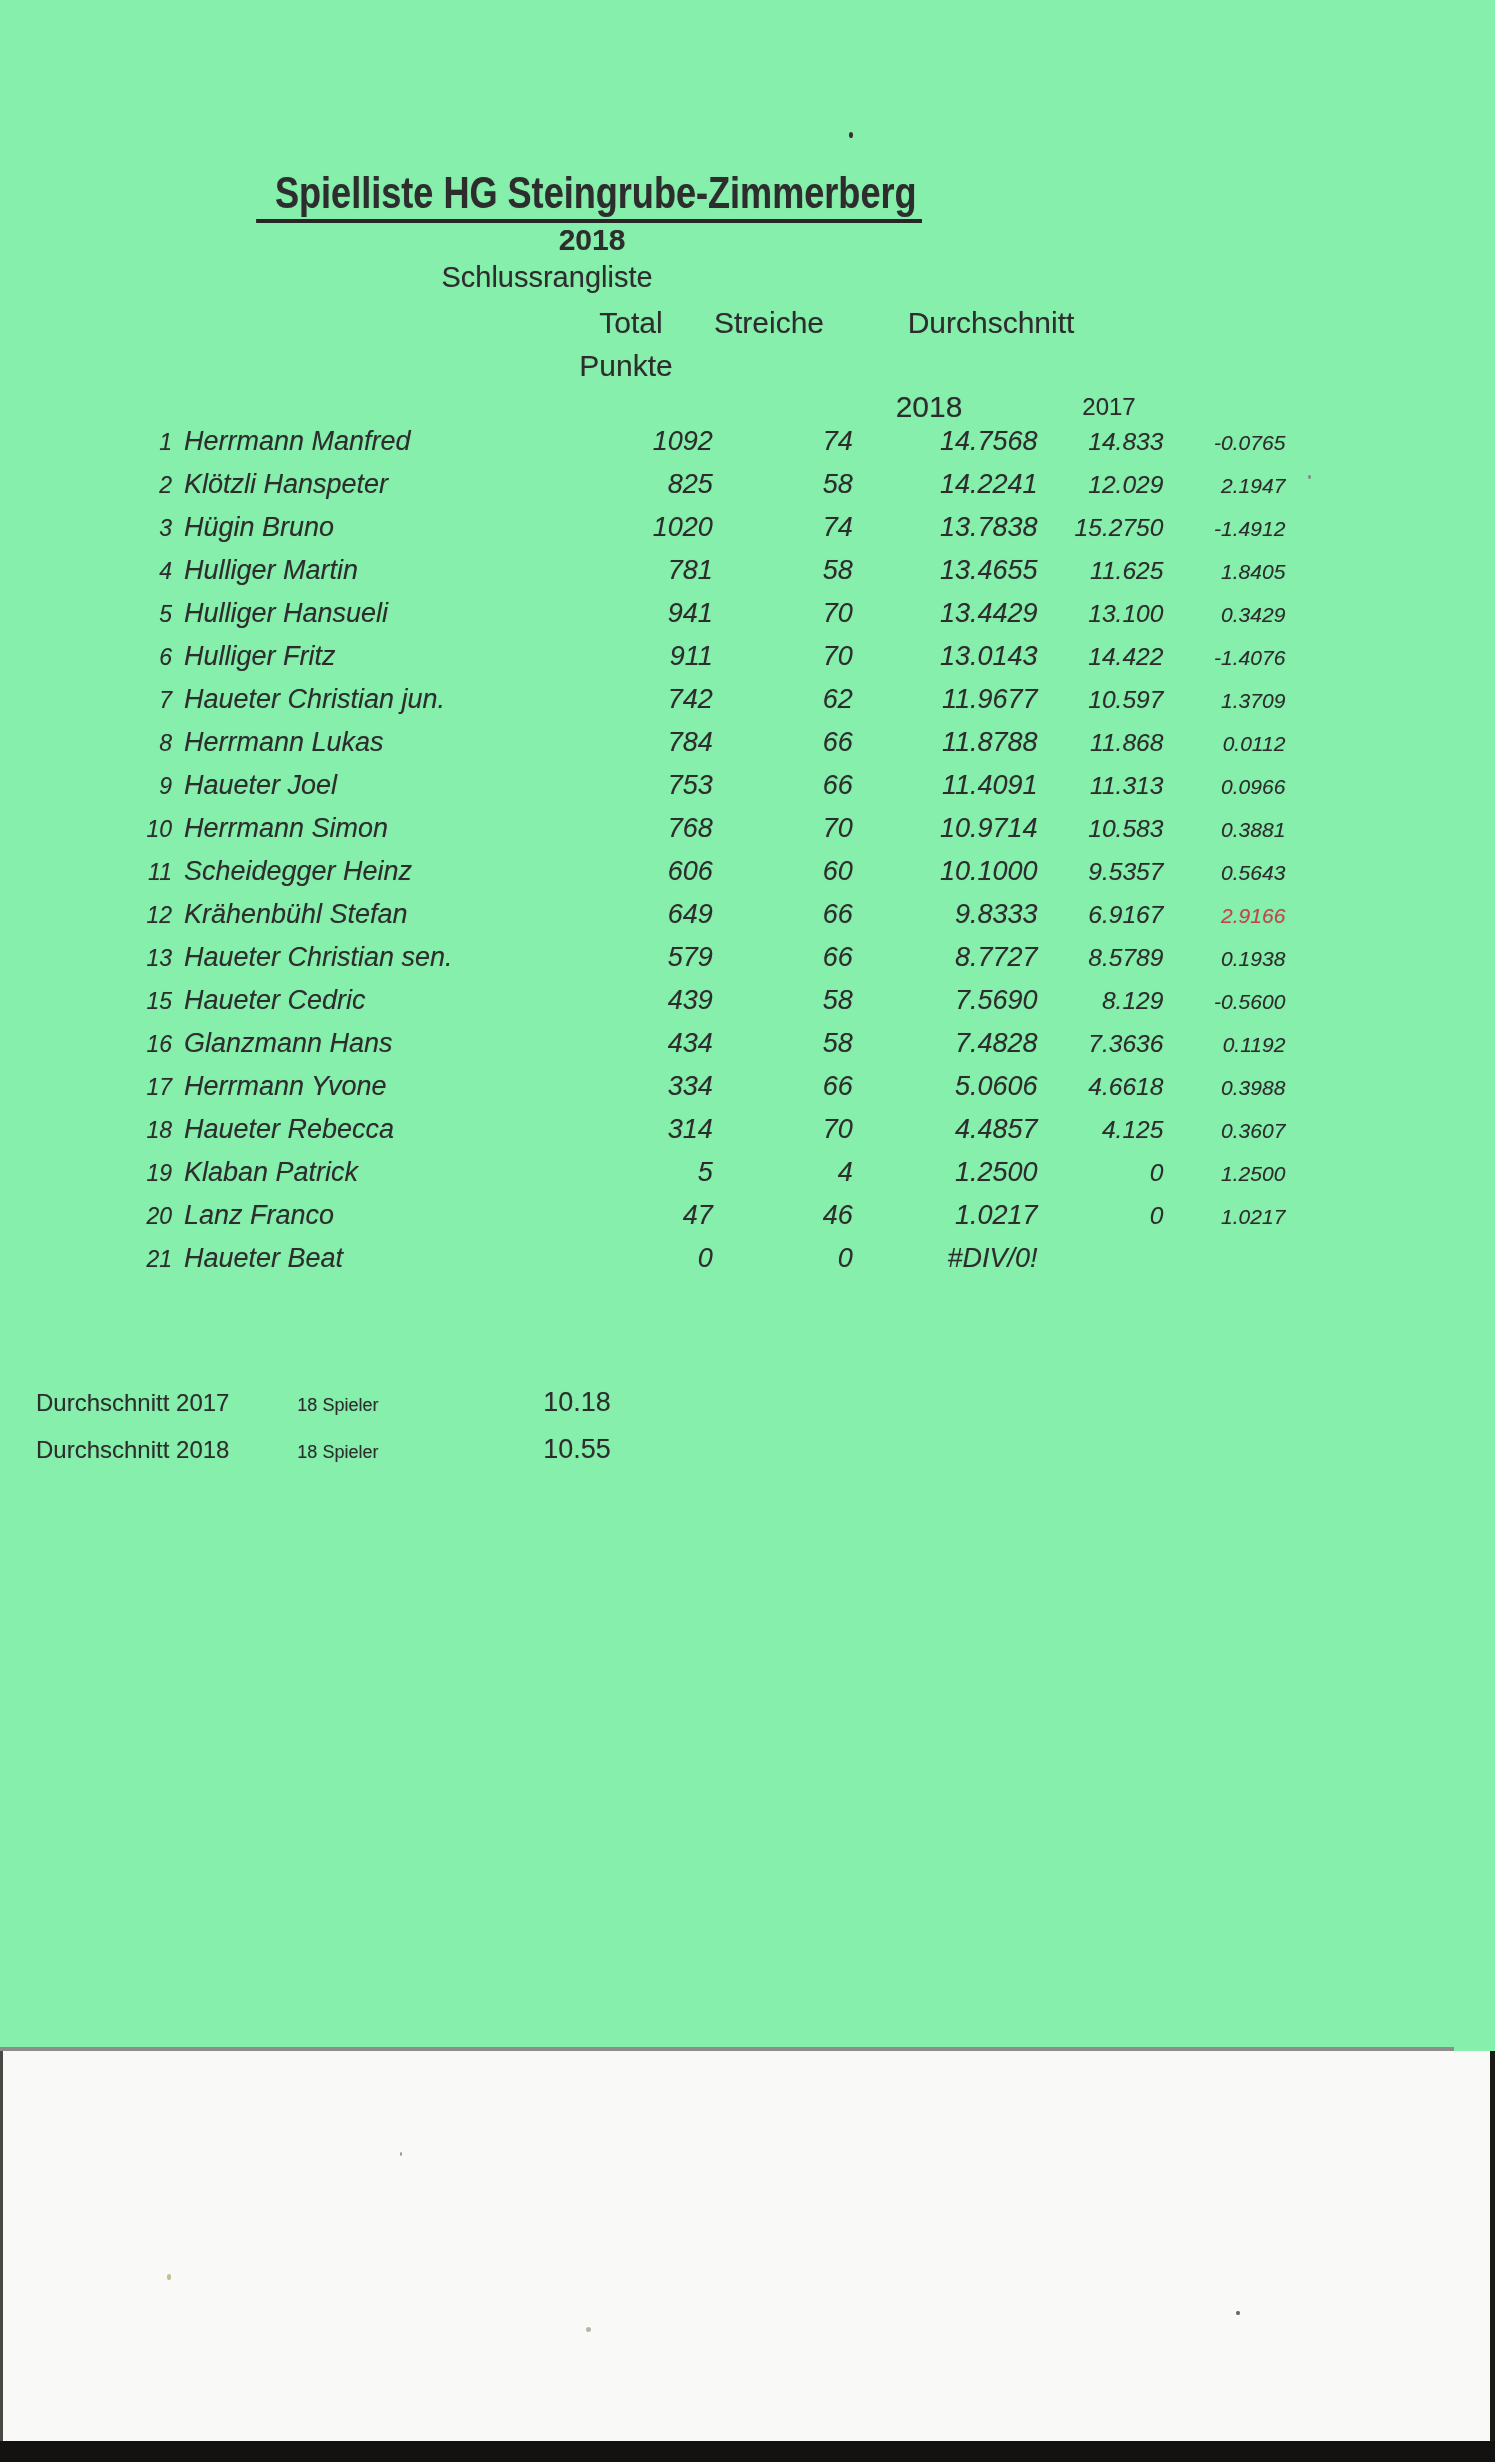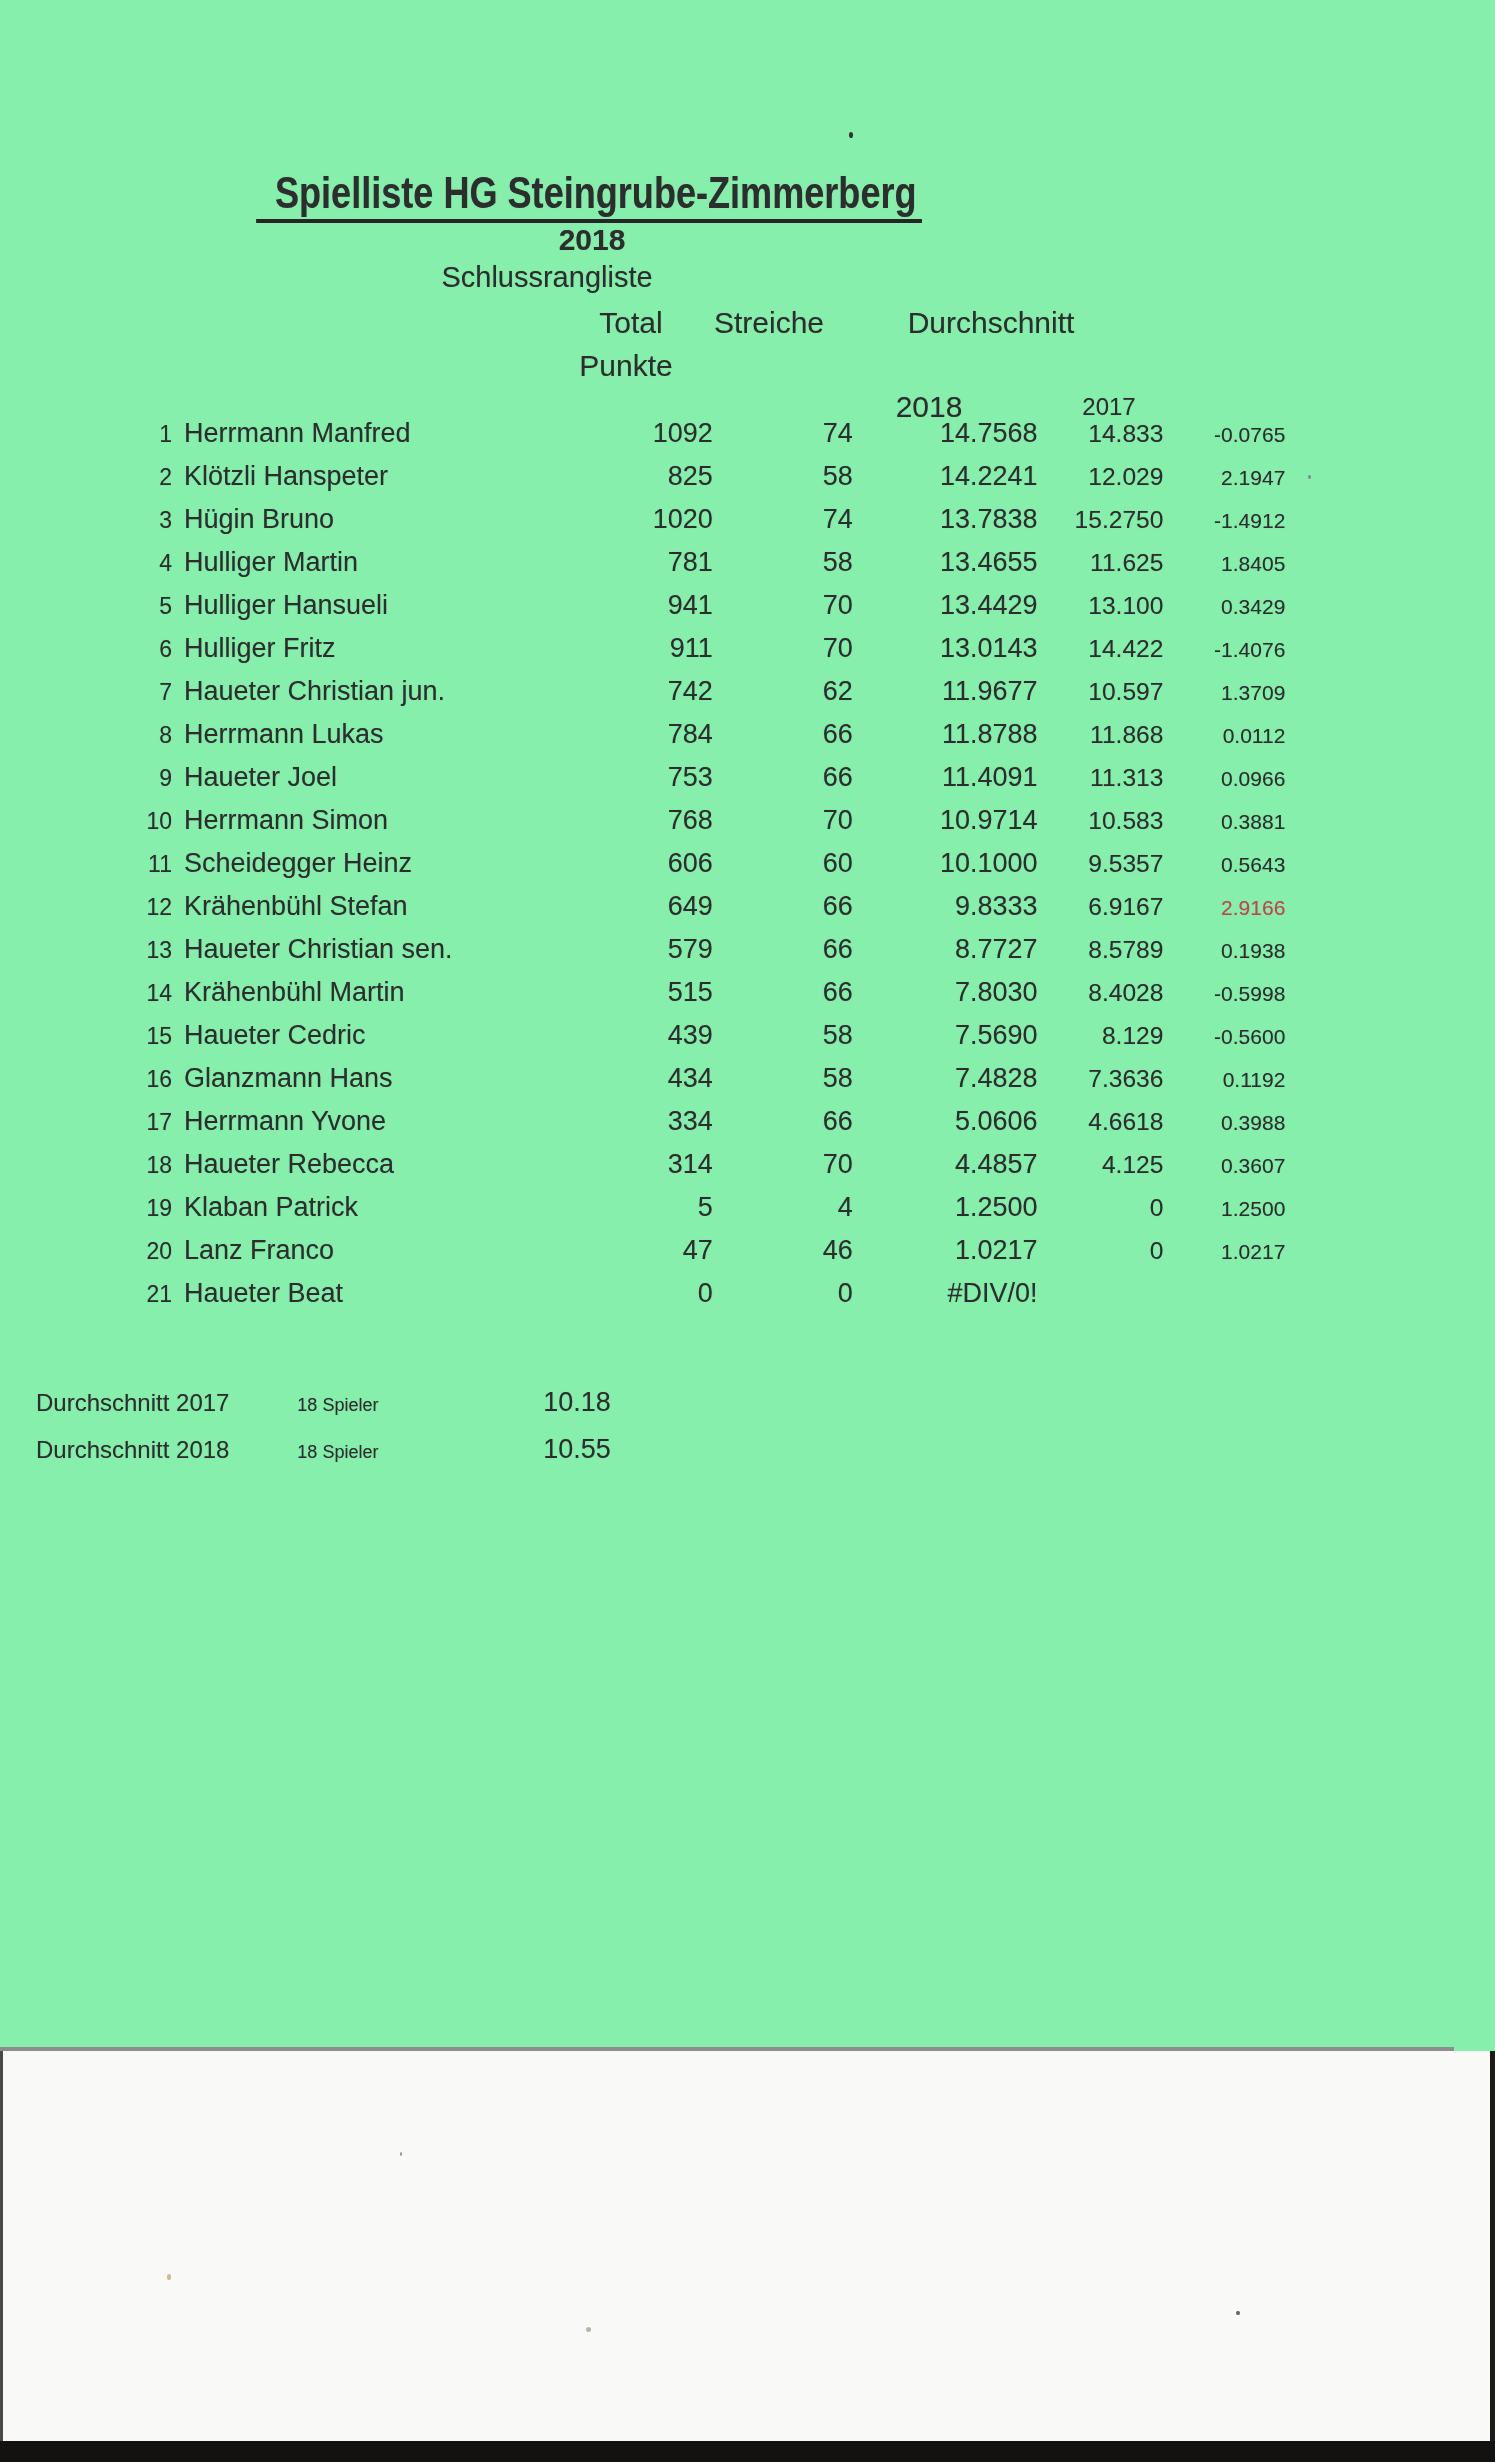--- a/index.html
+++ b/index.html
@@ -25,21 +25,21 @@
   .hdr { position:absolute; font-size:30px; white-space:nowrap; transform:translateX(-50%); }
   .hdr-total        { top:306px; left:631px; }
   .hdr-streiche     { top:306px; left:769px; }
   .hdr-durchschnitt { top:306px; left:991px; }
   .hdr-punkte       { top:349px; left:626px; }
   .hdr-2018         { top:390px; left:929px; }
   .hdr-2017         { top:393px; left:1109px; font-size:24px; }
 
   
   .rows { position:absolute; top:420px; left:0; width:1495px; }
-  .row  { position:relative; height:43px; line-height:27px; white-space:nowrap; }
+  .row  { position:relative; height:43px; line-height:43px; white-space:nowrap;font-style:italic; }
   .row span { display:inline-block; vertical-align:baseline; }
   .c-rank  { width:172px; text-align:right; font-size:23px; }
   .c-name  { width:322px; margin-left:8px; text-align:left; font-size:27px; }
   .c-total { width:203px; text-align:right; font-size:27px; }
   .c-str   { width:136px; text-align:right; font-size:27px; }
   .c-a18   { width:181px; text-align:right; font-size:27px; }
   .c-a17   { width:122px; text-align:right; font-size:24.6px; }
   .c-diff  { width:118px; text-align:right; font-size:21px; }
   .c-diff.red { color:#c0454c; text-shadow:0 0 0.9px rgba(192,69,76,0.35); }
 
@@ -208,29 +208,20 @@
       <div class="row">
         <span class="c-rank">13</span>
         <span class="c-name">Haueter Christian sen.</span>
         <span class="c-total">579</span>
         <span class="c-str">66</span>
         <span class="c-a18">8.7727</span>
         <span class="c-a17">8.5789</span>
         <span class="c-diff">0.1938</span>
       </div>
 
-      <div class="row">
-        <span class="c-rank">14</span>
-        <span class="c-name">Krähenbühl Martin</span>
-        <span class="c-total">515</span>
-        <span class="c-str">66</span>
-        <span class="c-a18">7.8030</span>
-        <span class="c-a17">8.4028</span>
-        <span class="c-diff">-0.5998</span>
-      </div>
 
       <div class="row">
         <span class="c-rank">15</span>
         <span class="c-name">Haueter Cedric</span>
         <span class="c-total">439</span>
         <span class="c-str">58</span>
         <span class="c-a18">7.5690</span>
         <span class="c-a17">8.129</span>
         <span class="c-diff">-0.5600</span>
       </div>

